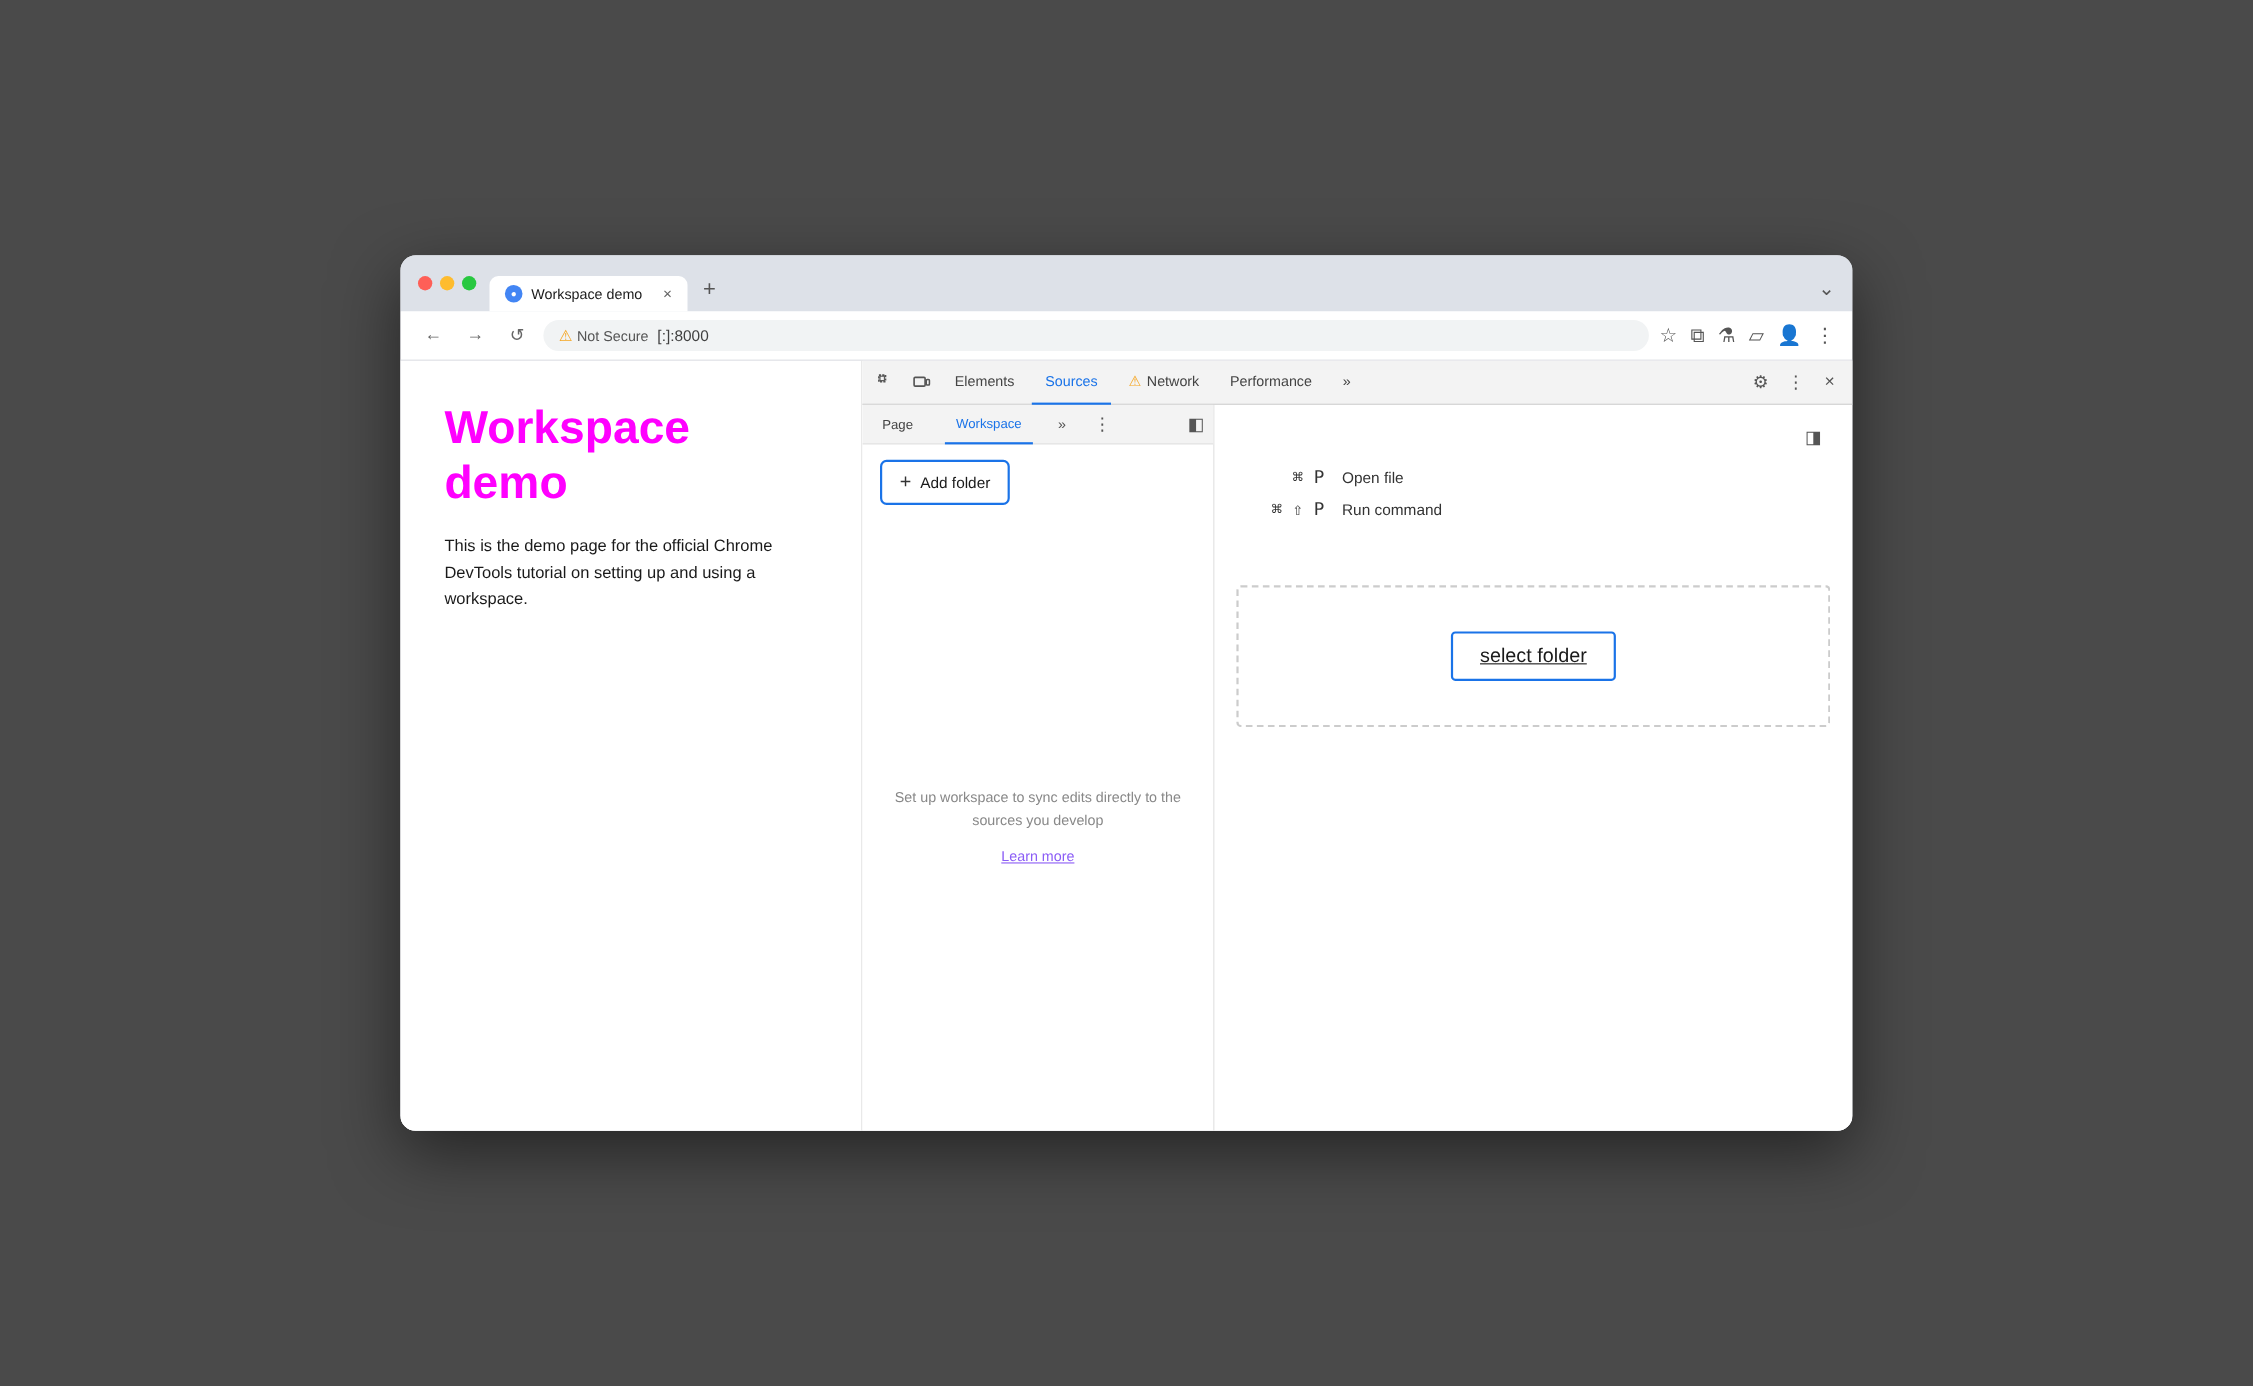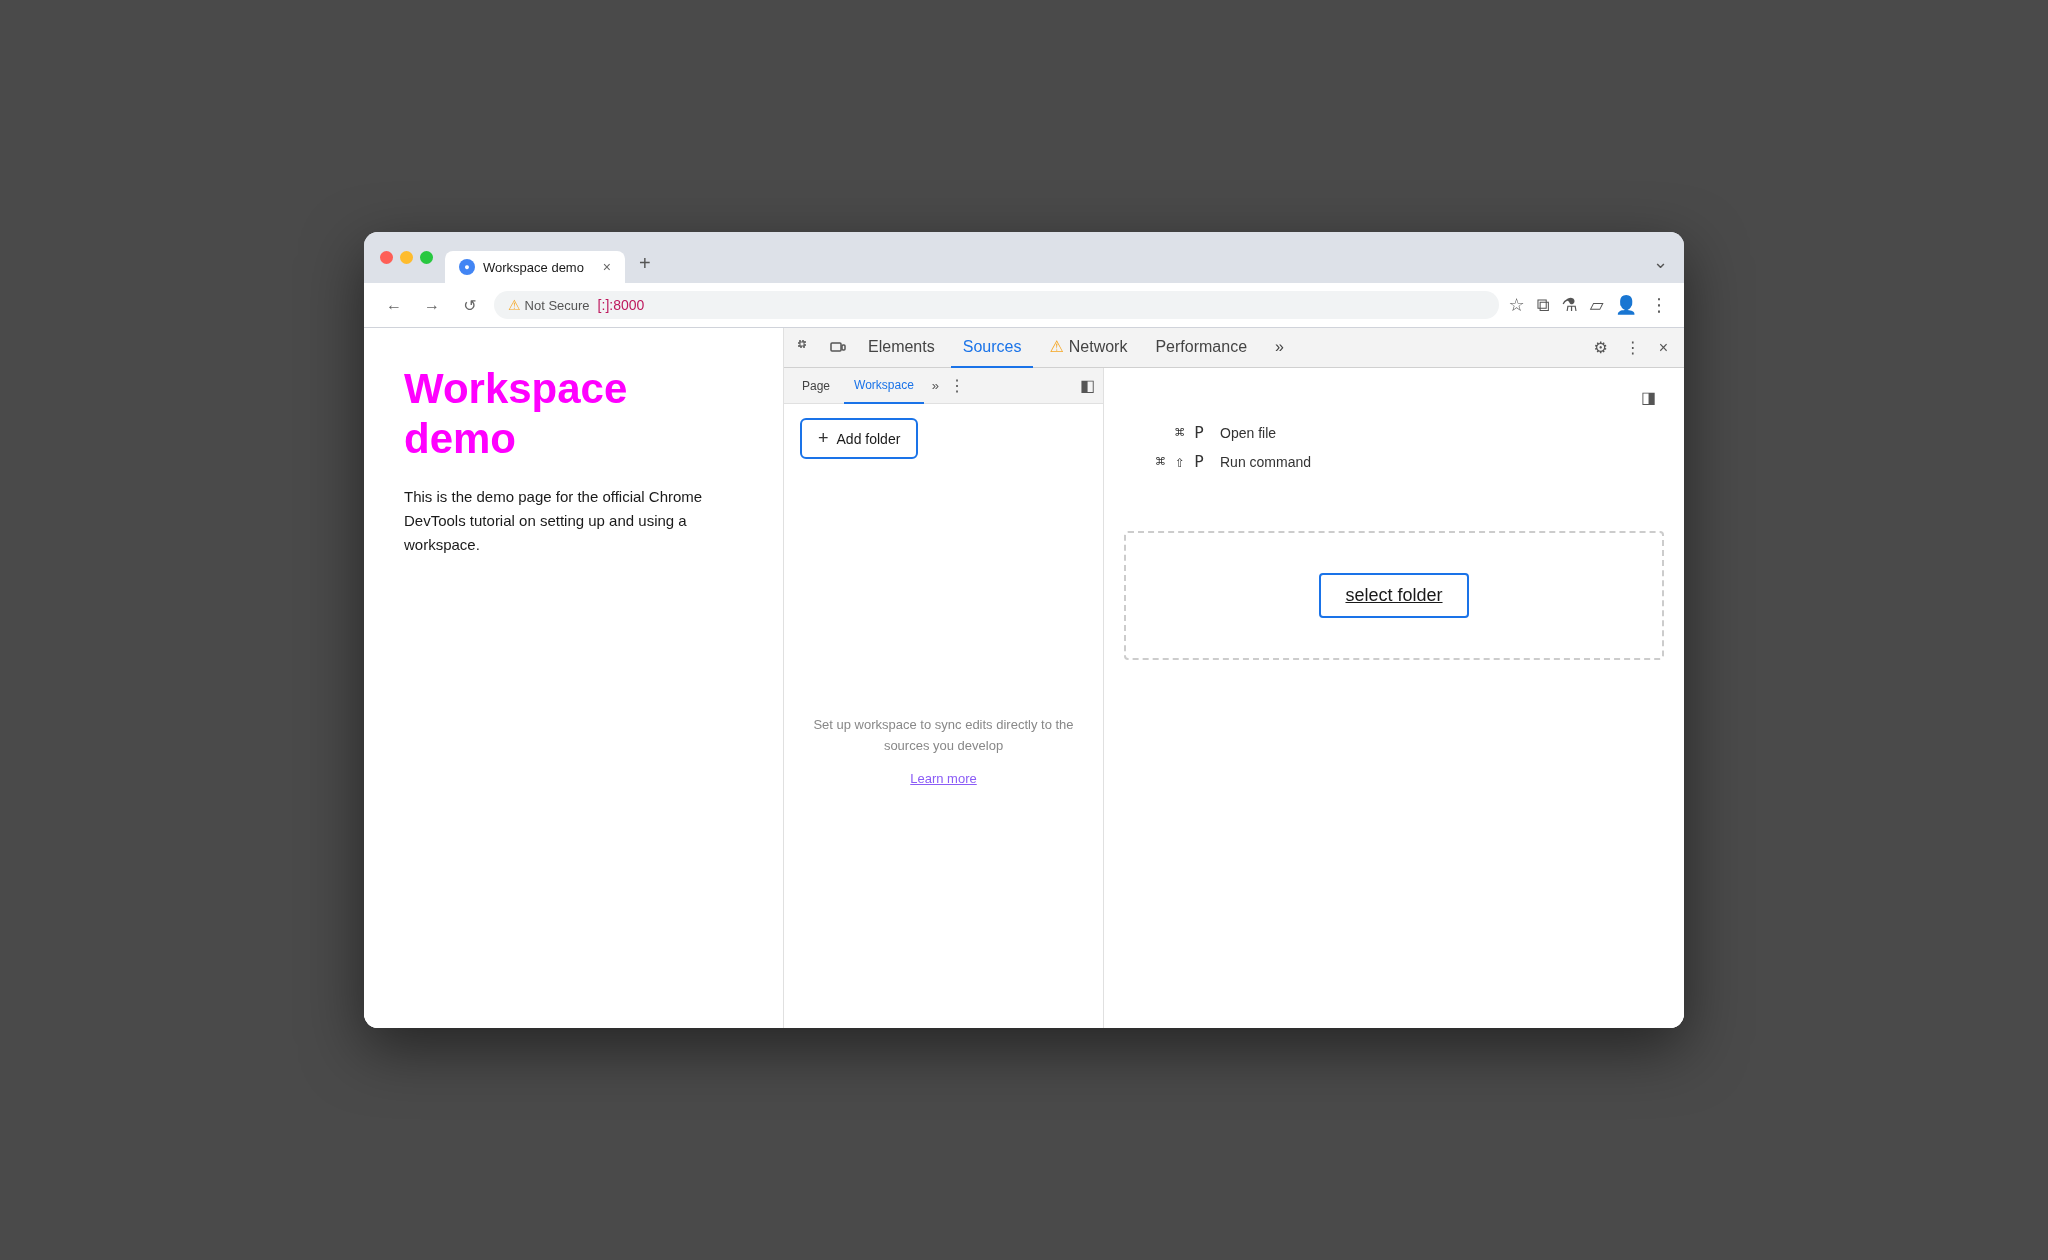--- a/index.html
+++ b/index.html
@@ -121,21 +121,21 @@
       align-items: center;
       gap: 4px;
       color: #555;
       font-size: 13px;
     }
     .warning-icon {
       color: #f5a623;
       font-size: 14px;
     }
     .url-text {
-      color: #be185d;
+      color: #404040;
       font-size: 14px;
     }
     .toolbar-icons {
       display: flex;
       align-items: center;
       gap: 12px;
       color: #555;
     }
     .toolbar-icon {
       font-size: 18px;
@@ -203,21 +203,21 @@
       border-radius: 4px;
       cursor: pointer;
       color: #555;
       font-size: 16px;
     }
     .dt-tab {
       padding: 0 12px;
       height: 40px;
       display: flex;
       align-items: center;
-      font-size: 16px;
+      font-size: 13px;
       color: #444;
       cursor: pointer;
       border-bottom: 2px solid transparent;
     }
     .dt-tab.active {
       color: #1a73e8;
       border-bottom: 2px solid #1a73e8;
     }
     .dt-tab-warning {
       display: flex;
@@ -245,21 +245,21 @@
       display: flex;
       flex-direction: column;
     }
     .sources-tabs {
       display: flex;
       align-items: center;
       border-bottom: 1px solid #e0e0e0;
       background: #f3f3f3;
       padding: 0 8px;
       height: 36px;
-      gap: 4px;
+      gap: 19px;
     }
     .sources-tab {
       padding: 0 10px;
       height: 36px;
       display: flex;
       align-items: center;
       font-size: 12px;
       color: #444;
       cursor: pointer;
     }

